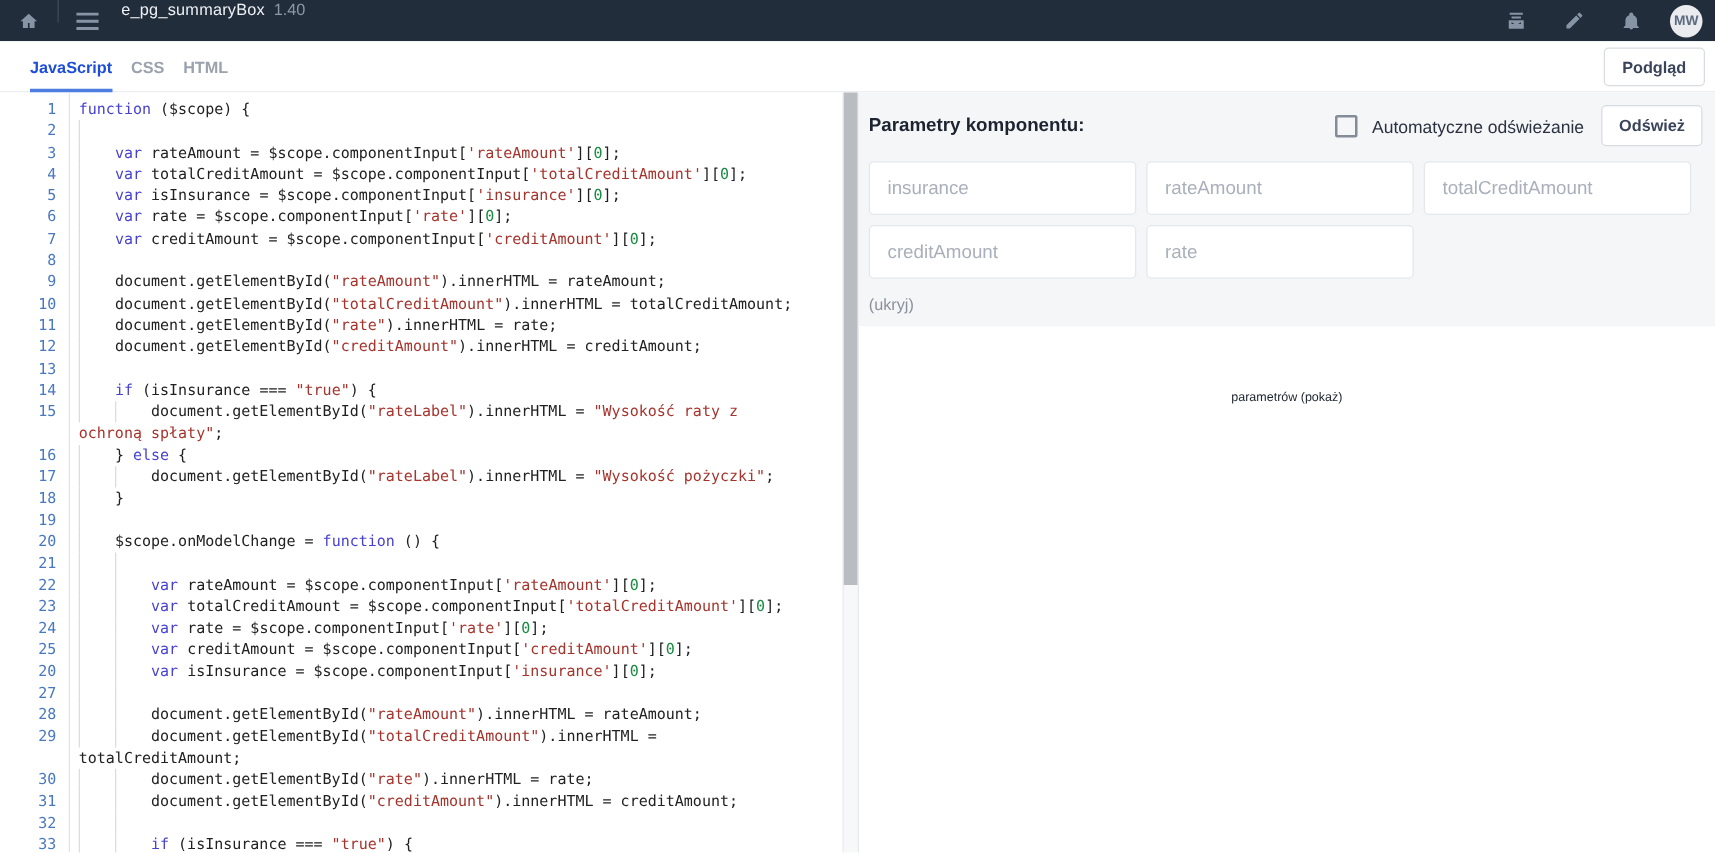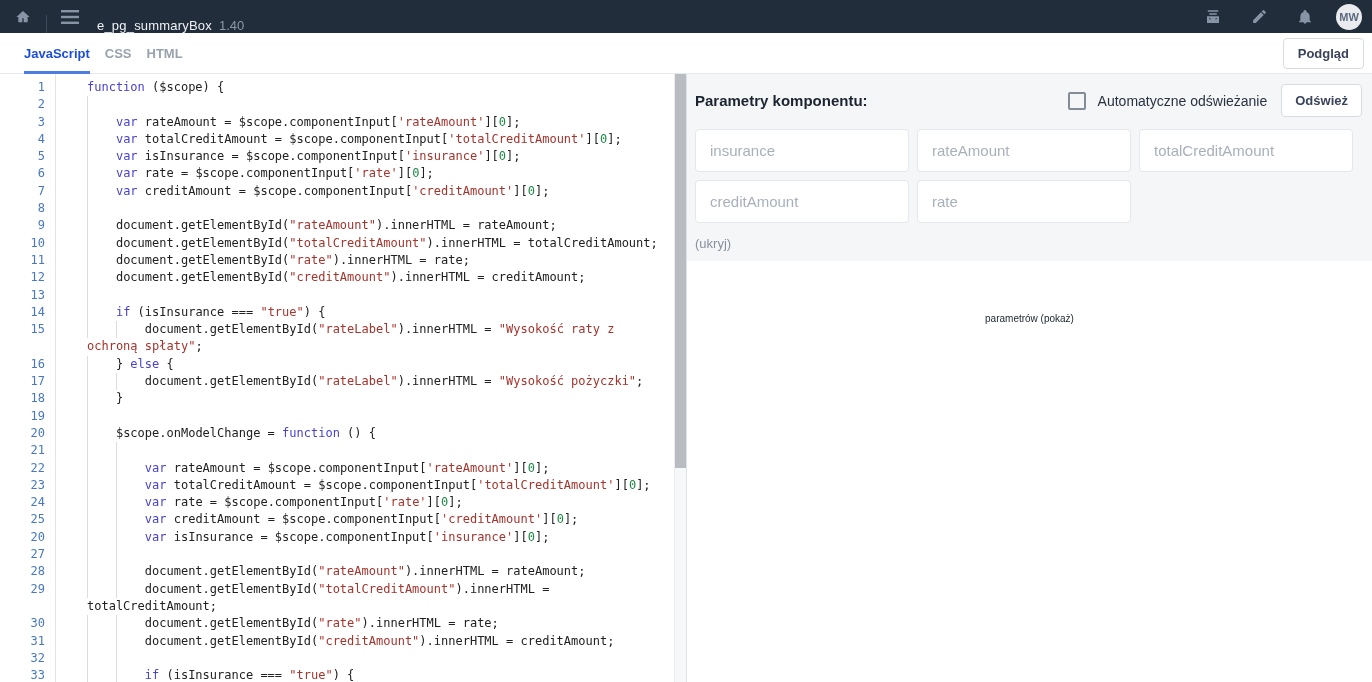--- a/index.html
+++ b/index.html
@@ -1,20 +1,20 @@
 <!DOCTYPE html>
 <html><head>
 <meta charset="utf-8">
 <style>
   * { margin:0; padding:0; box-sizing:border-box; }
   html,body { width:1372px; height:682px; overflow:hidden; background:#fff;
               font-family:"Liberation Sans", sans-serif; }
 
   
-  .navbar { height:33px; background:#222d3b; display:flex; align-items:flex-end; padding:8px 10px 0 8px; }
+  .navbar { height:33px; background:#222d3b; display:flex; align-items:flex-start; padding:0 10px 0 8px; }
   .nav-btn { width:30px; height:33px; display:flex; align-items:center; justify-content:center;
              color:#8794a6; cursor:pointer; }
   .nav-divider { width:1px; height:18px; background:#3e4a5a; margin:0 8px; }
   .nav-title { color:#eef1f5; font-size:13px; margin-left:12px; letter-spacing:.2px; }
   .nav-version { color:#8d97a5; font-size:13px; margin-left:7px; }
   .nav-right { margin-left:auto; display:flex; align-items:center; gap:16px; }
   .avatar { width:26px; height:26px; border-radius:50%; background:#e9ebef; color:#5c6a80;
             font-size:11px; font-weight:700; display:flex; align-items:center; justify-content:center; cursor:pointer; }
 
   
@@ -30,21 +30,21 @@
   
   .content { display:flex; height:608px; }
 
   
   .editor { width:674px; position:relative; padding-top:5px; overflow:hidden; background:#fff; }
   .gutline { position:absolute; left:55px; top:0; bottom:0; width:1px; background:#e4e4e4; }
   .crow { display:flex; }
   .gut { width:55px; flex:none; text-align:right; padding-right:10px; color:#4878c0;
          font:12px/17.3px "DejaVu Sans Mono", monospace; }
   .cl  { width:590px; padding-left:8px; position:relative; min-height:17.3px;
-         font:12px/17.3px "DejaVu Sans Mono", monospace; color:#212121; white-space:pre-wrap;margin-left:24px; }
+         font:12px/17.3px "DejaVu Sans Mono", monospace; color:#212121; white-space:pre-wrap; }
   .cl .k { color:#4742d0; }
   .cl .s { color:#a5342d; }
   .cl .n { color:#1b8a42; }
   .iguide { position:absolute; top:0; width:1px; background:#dcdcdc; }
 
   
   .vscroll { width:12px; flex:none; background:#f7f8f9; border-left:1px solid #ececee; position:relative; }
   .vthumb { position:absolute; left:0; right:0; top:0; height:394px; background:#b9bcc0; }
 
   

